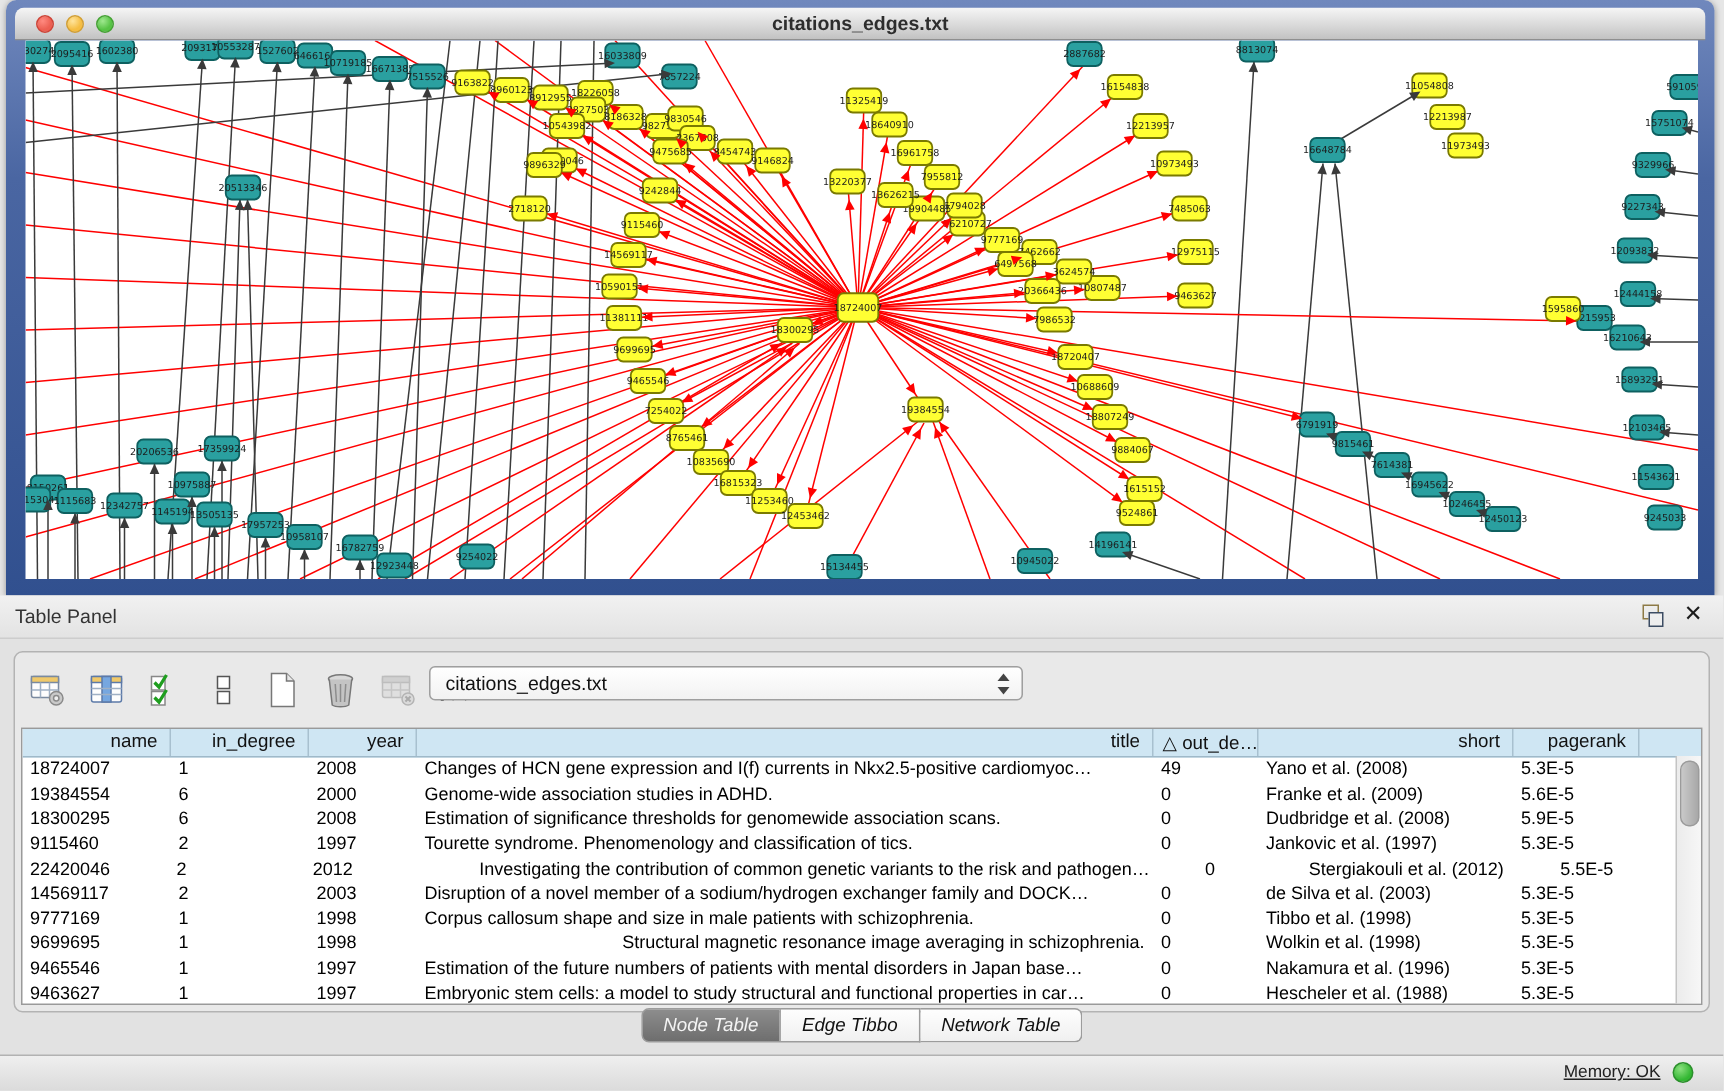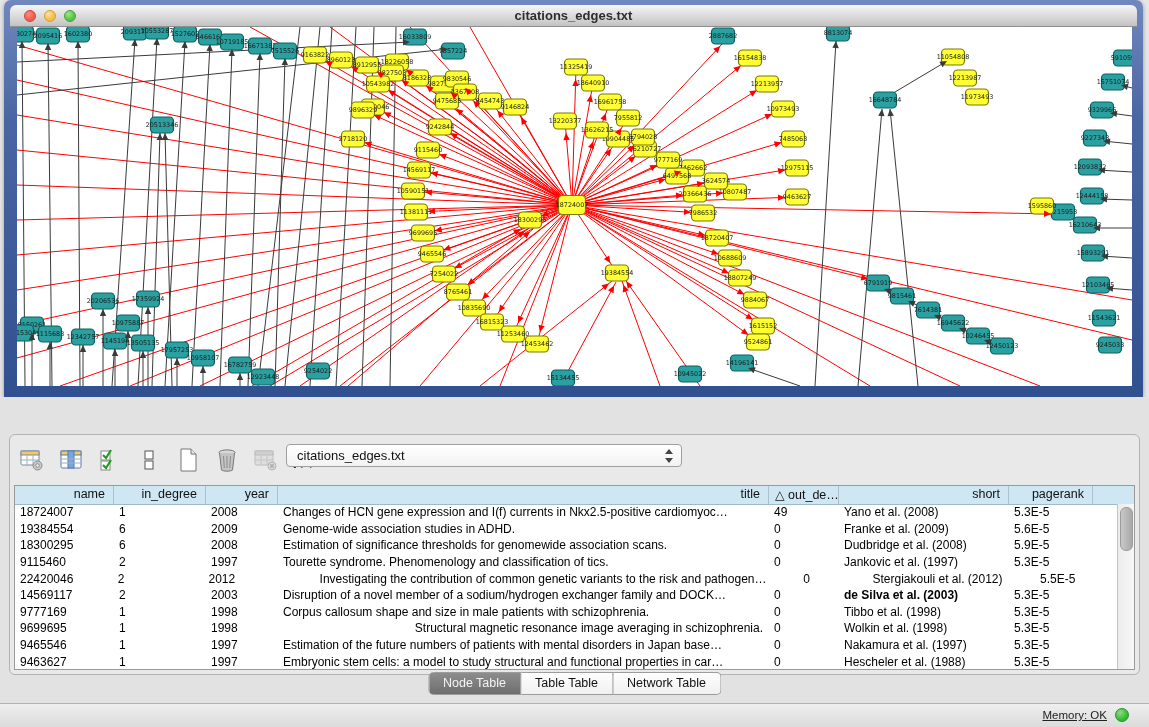--- a/index.html
+++ b/index.html
@@ -85,21 +85,21 @@
     background:linear-gradient(90deg,#ececec,#f7f7f7);border-left:1px solid #c4c4c4;
   }
   .vthumb{position:absolute;left:2px;top:3px;width:11px;height:42px;border-radius:6px;
     background:linear-gradient(90deg,#c9c9c9,#a8a8a8);border:1px solid #9b9b9b;}
 
   
   .tab-bar{position:absolute;left:50%;top:275px;transform:translateX(-50%);display:flex;}
   .tab{
     height:21px;line-height:21px;padding:0 14px;font-size:12.5px;color:#111;
     background:linear-gradient(#fefefe,#f0f0f0);
-    border:1px solid #9c9c9c;border-left:none;white-space:nowrap;
+    border:1px solid #9c9c9c;border-left:none;white-space:nowrap;font-style:italic;
   }
   .tab:first-child{border-left:1px solid #9c9c9c;border-radius:5px 0 0 5px;}
   .tab:last-child{border-radius:0 5px 5px 0;}
   .tab.sel{background:linear-gradient(#8d8d8d,#6e6e6e);color:#f4f4f4;}
 
   
   .status-bar{
     position:absolute;left:0;top:703px;width:1149px;height:24px;
     background:linear-gradient(#efefef,#dadada);border-top:1px solid #b2b2b2;
   }
@@ -839,20 +839,28 @@
           <polygon points="608.8695957832974,283.49009426328615 605.3834638146968,290.352082597399 601.399312993439,285.34343585067484" fill="#ff0000"></polygon>
           <polygon points="614.10360070786,285.5218843996887 613.6024094663658,293.202301532856 607.9673944268638,290.1680626654318" fill="#ff0000"></polygon>
           <polygon points="623.3612182888023,284.7612610611642 628.7523591431377,290.25449328715973 622.734341445275,292.4324425492434" fill="#ff0000"></polygon>
           <polygon points="626.3019736246985,281.27122567720306 632.9474080096833,285.15429171254965 627.7134469261583,288.83744951206717" fill="#ff0000"></polygon>
         </g>
       </svg>
   </div>
 </div>
 
 <div class="table-panel">
+  <div class="tp-header">
+    <span class="tp-title">Table Panel</span>
+    <span class="float-btn">
+        <span class="sq1"></span>
+        <span class="sq2"></span>
+      </span>
+    <span class="close-btn">✕</span>
+  </div>
 
   <div class="tp-main">
     <div class="toolbar">
       <span class="tb-icon">
         <svg width="24" height="22" viewBox="0 0 24 22">
             <rect x="1" y="2" width="18" height="14" rx="1.5" fill="#fdfdfd" stroke="#7a8aa0"></rect>
             <rect x="1" y="2" width="18" height="4" fill="#f0c96a" stroke="#7a8aa0"></rect>
             <line x1="7" y1="6" x2="7" y2="16" stroke="#9fb0c4"></line>
             <line x1="13" y1="6" x2="13" y2="16" stroke="#9fb0c4"></line>
             <line x1="1" y1="11" x2="19" y2="11" stroke="#9fb0c4"></line>
@@ -938,21 +946,21 @@
             <div class="td" style="width: 92px;">1</div>
             <div class="td" style="width: 72px;">2008</div>
             <div class="td" style="width: 491px;">Changes of HCN gene expression and I(f) currents in Nkx2.5-positive cardiomyoc…</div>
             <div class="td" style="width: 70px;">49</div>
             <div class="td" style="width: 170px;">Yano et al. (2008)</div>
             <div class="td" style="width: 84px;">5.3E-5</div>
           </div>
           <div class="tr">
             <div class="td" style="width: 99px;">19384554</div>
             <div class="td" style="width: 92px;">6</div>
-            <div class="td" style="width: 72px;">2009</div>
+            <div class="td" style="width: 72px;">2000</div>
             <div class="td" style="width: 491px;">Genome-wide association studies in ADHD.</div>
             <div class="td" style="width: 70px;">0</div>
             <div class="td" style="width: 170px;">Franke et al. (2009)</div>
             <div class="td" style="width: 84px;">5.6E-5</div>
           </div>
           <div class="tr">
             <div class="td" style="width: 99px;">18300295</div>
             <div class="td" style="width: 92px;">6</div>
             <div class="td" style="width: 72px;">2008</div>
             <div class="td" style="width: 491px;">Estimation of significance thresholds for genomewide association scans.</div>
@@ -977,21 +985,21 @@
             <div class="td" style="width: 70px;">0</div>
             <div class="td" style="width: 170px;">Stergiakouli et al. (2012)</div>
             <div class="td" style="width: 84px;">5.5E-5</div>
           </div>
           <div class="tr">
             <div class="td" style="width: 99px;">14569117</div>
             <div class="td" style="width: 92px;">2</div>
             <div class="td" style="width: 72px;">2003</div>
             <div class="td" style="width: 491px;">Disruption of a novel member of a sodium/hydrogen exchanger family and DOCK…</div>
             <div class="td" style="width: 70px;">0</div>
-            <div class="td" style="width: 170px; font-weight: bold;">de Silva et al. (2003)</div>
+            <div class="td" style="width: 170px;">de Silva et al. (2003)</div>
             <div class="td" style="width: 84px;">5.3E-5</div>
           </div>
           <div class="tr">
             <div class="td" style="width: 99px;">9777169</div>
             <div class="td" style="width: 92px;">1</div>
             <div class="td" style="width: 72px;">1998</div>
             <div class="td" style="width: 491px;">Corpus callosum shape and size in male patients with schizophrenia.</div>
             <div class="td" style="width: 70px;">0</div>
             <div class="td" style="width: 170px;">Tibbo et al. (1998)</div>
             <div class="td" style="width: 84px;">5.3E-5</div>
@@ -1004,42 +1012,42 @@
             <div class="td" style="width: 70px;">0</div>
             <div class="td" style="width: 170px;">Wolkin et al. (1998)</div>
             <div class="td" style="width: 84px;">5.3E-5</div>
           </div>
           <div class="tr">
             <div class="td" style="width: 99px;">9465546</div>
             <div class="td" style="width: 92px;">1</div>
             <div class="td" style="width: 72px;">1997</div>
             <div class="td" style="width: 491px;">Estimation of the future numbers of patients with mental disorders in Japan base…</div>
             <div class="td" style="width: 70px;">0</div>
-            <div class="td" style="width: 170px;">Nakamura et al. (1997)</div>
+            <div class="td" style="width: 170px;">Nakamura et al. (1996)</div>
             <div class="td" style="width: 84px;">5.3E-5</div>
           </div>
           <div class="tr">
             <div class="td" style="width: 99px;">9463627</div>
             <div class="td" style="width: 92px;">1</div>
             <div class="td" style="width: 72px;">1997</div>
             <div class="td" style="width: 491px;">Embryonic stem cells: a model to study structural and functional properties in car…</div>
             <div class="td" style="width: 70px;">0</div>
             <div class="td" style="width: 170px;">Hescheler et al. (1988)</div>
             <div class="td" style="width: 84px;">5.3E-5</div>
           </div>
         </div>
       <div class="vscroll">
         <div class="vthumb"></div>
       </div>
     </div>
   </div>
 
   <div class="tab-bar">
     <div class="tab sel">Node Table</div>
-    <div class="tab">Table Table</div>
+    <div class="tab">Edge Tibbo</div>
     <div class="tab">Network Table</div>
   </div>
 </div>
 
 <div class="status-bar">
   <span class="mem-label">Memory: OK</span>
   <span class="mem-dot"></span>
 </div>
 
 </body></html>

